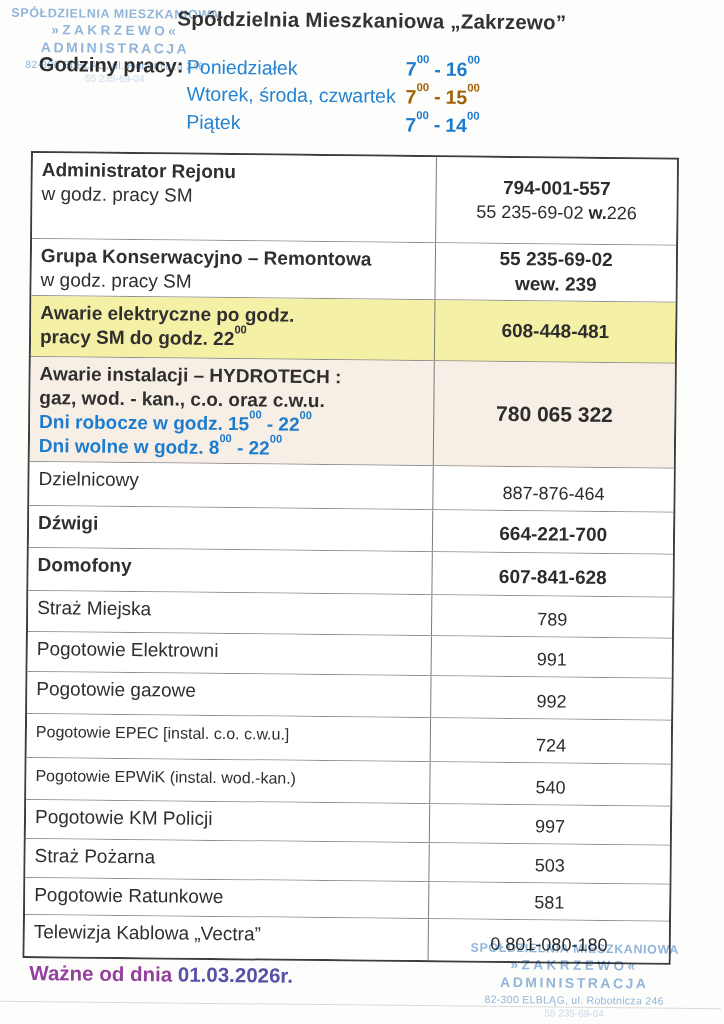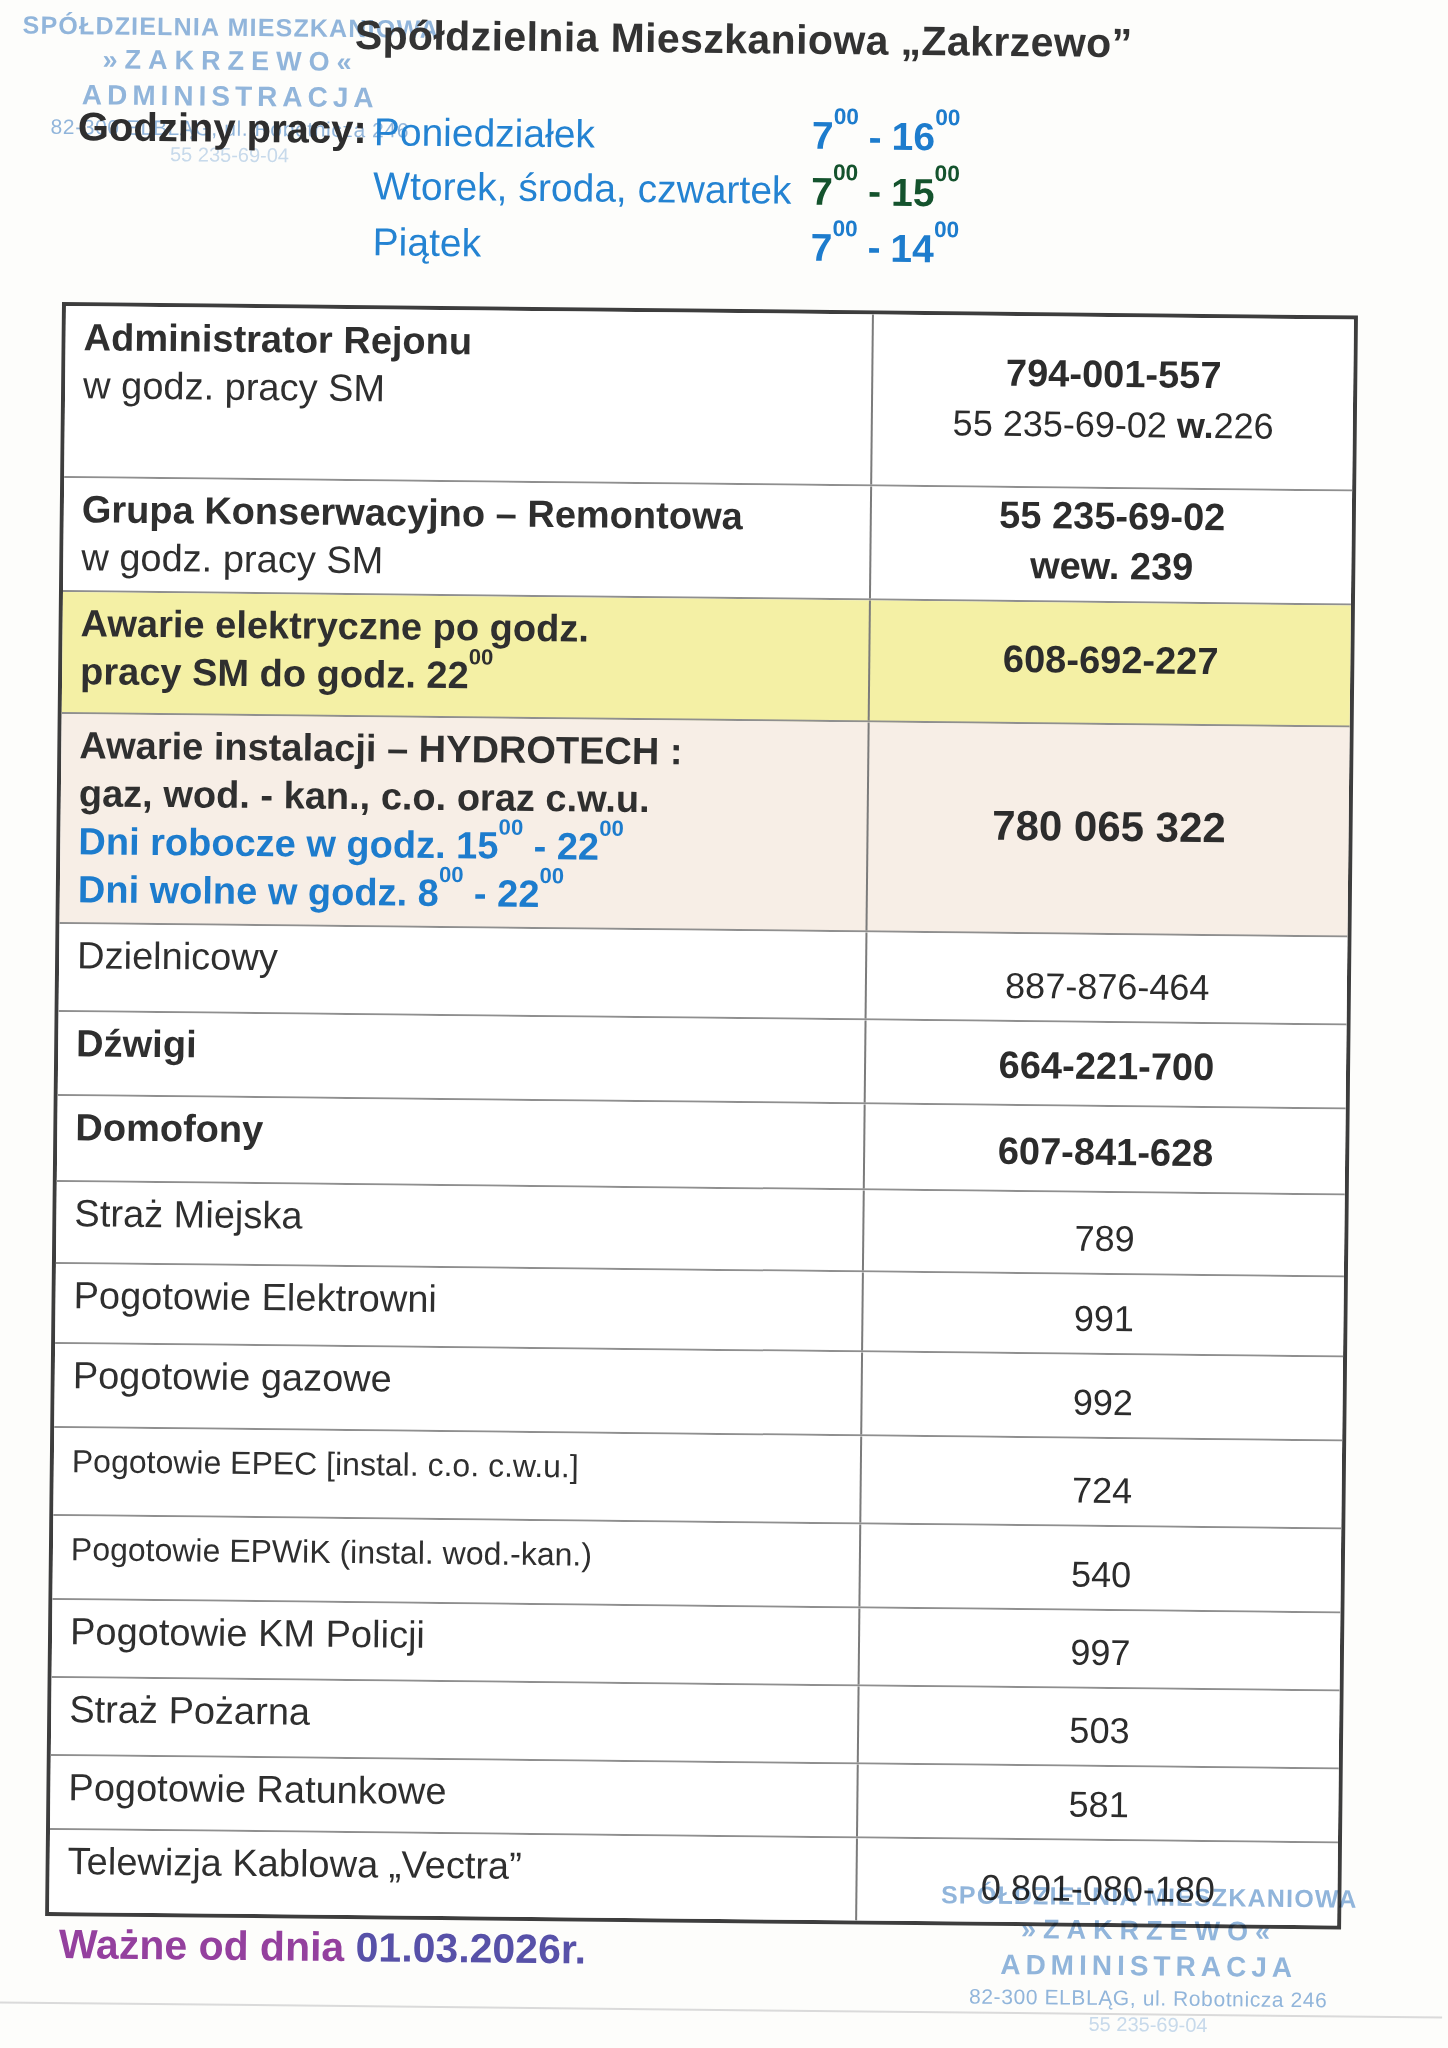--- a/index.html
+++ b/index.html
@@ -20,21 +20,21 @@
   .stamp-top{left:4px;top:6px;width:220px;}
   .stamp-bottom{left:452px;top:936px;width:262px;}
 
   
   .doc-title{position:absolute;left:176px;top:5px;font-size:20.5px;font-weight:bold;color:#333;letter-spacing:.2px;white-space:nowrap;}
   .hours-label{position:absolute;left:38px;top:53px;font-size:20px;font-weight:bold;color:#2e2e2e;white-space:nowrap;}
   .schedule{position:absolute;left:186px;top:54px;width:330px;}
   .sch-row{display:flex;align-items:baseline;margin-bottom:6px;color:#2483d2;font-size:19.5px;line-height:1.1;}
   .sch-days{width:219px;}
   .sch-time{font-weight:bold;color:#1d7ccd;white-space:nowrap;}
-  .sch-row:nth-child(2) .sch-time{color:#14532d;}
+  .sch-row:nth-child(2) .sch-time{color:#a16207;}
   sup.mins{font-size:.58em;position:relative;top:-.45em;letter-spacing:0;margin-top:43px;}
   .tsep{margin:0 5px;}
 
   
   .phone-table{position:absolute;left:31px;top:151px;width:648px;border:2px solid #3d3d3d;background:#fff;box-sizing:border-box;}
   .t-row{display:flex;border-bottom:1px solid #8f8f8f;box-sizing:border-box;background:#fff;}
   .t-row:last-child{border-bottom:none;}
   .c-label{width:62.8%;border-right:1px solid #7b7b7b;padding:5px 6px 0 9px;box-sizing:border-box;}
   .c-phone{flex:1;display:flex;flex-direction:column;align-items:center;justify-content:center;text-align:center;}
   .ph-low{justify-content:flex-end;padding-bottom:5px;}
@@ -110,21 +110,21 @@
           <div class="num num-md b">wew. 239</div>
         </div>
       </div>
 
       <div class="t-row bg-yellow" style="height:61px">
         <div class="c-label">
           <div class="lbl b">Awarie elektryczne po godz.</div>
           <div class="lbl b"><span>pracy SM do godz. 22</span><sup class="mins">00</sup></div>
         </div>
         <div class="c-phone">
-          <div class="num num-md b">608-692-227</div>
+          <div class="num num-md b">608-448-481</div>
         </div>
       </div>
 
       <div class="t-row bg-pink" style="height:105px">
         <div class="c-label">
           <div class="lbl b">Awarie instalacji – HYDROTECH :</div>
           <div class="lbl b">gaz, wod. - kan.,  c.o. oraz  c.w.u.</div>
           <div class="lbl b blue"><span>Dni robocze w godz. 15</span><sup class="mins">00</sup><span> - 22</span><sup class="mins">00</sup></div>
           <div class="lbl b blue"><span>Dni wolne w godz.  8</span><sup class="mins">00</sup><span> - 22</span><sup class="mins">00</sup></div>
         </div>

